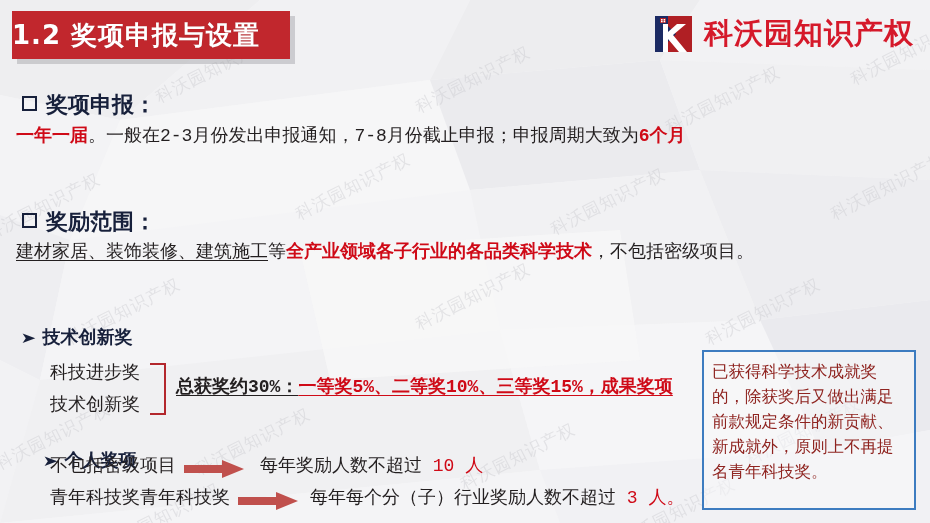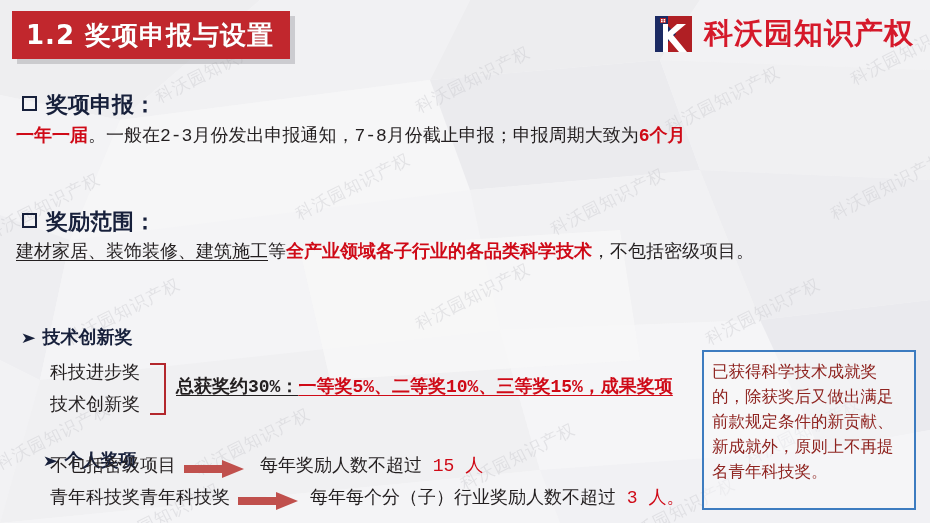--- a/index.html
+++ b/index.html
@@ -30,21 +30,21 @@
   
   #title-banner{
     position:absolute;left:12px;top:11px;
     width:278px;height:48px;
     background:#c1272d;
     box-shadow:5px 5px 0 0 rgba(150,150,155,.40);
     display:flex;align-items:center;
   }
   #title-banner .t{
     color:#ffffff;font-size:26px;font-weight:bold;
-    padding-left:14px;letter-spacing:1px;
+    padding-left:0;letter-spacing:1px;
     font-family:"DejaVu Sans",sans-serif;
     text-shadow:0 0 1px rgba(0,0,0,.2);
   }
   
   #logo{
     position:absolute;right:16px;top:12px;
     display:flex;align-items:center;gap:9px;
   }
   #logo .mark{
     width:43px;height:43px;position:relative;display:block;
@@ -206,21 +206,21 @@
     <div class="sub" style="left:22px;top:448px;margin-left:22px;">
       <span class="ar">➤</span><span>个人奖项</span>
     </div>
 
     <div class="line" style="left:50px;top:457px;">不包括密级项目</div>
     <svg class="arrow" style="left:184px;top:459px;" width="62" height="20">
       <polygon points="0,6 38,6 38,1 60,10 38,19 38,14 0,14" fill="#c0504d"></polygon>
     </svg>
     <div class="line" style="left:260px;top:457px;">
       <span>每年奖励人数不超过</span>
-      <span class="red">15</span>
+      <span class="red">10</span>
       <span class="red">人</span>
     </div>
 
     <div class="line" style="left:50px;top:489px;">青年科技奖青年科技奖</div>
     <svg class="arrow" style="left:238px;top:491px;" width="62" height="20">
       <polygon points="0,6 38,6 38,1 60,10 38,19 38,14 0,14" fill="#c0504d"></polygon>
     </svg>
     <div class="line" style="left:310px;top:489px;">
       <span>每年每个分（子）行业奖励人数不超过</span>
       <span class="red">3</span>

